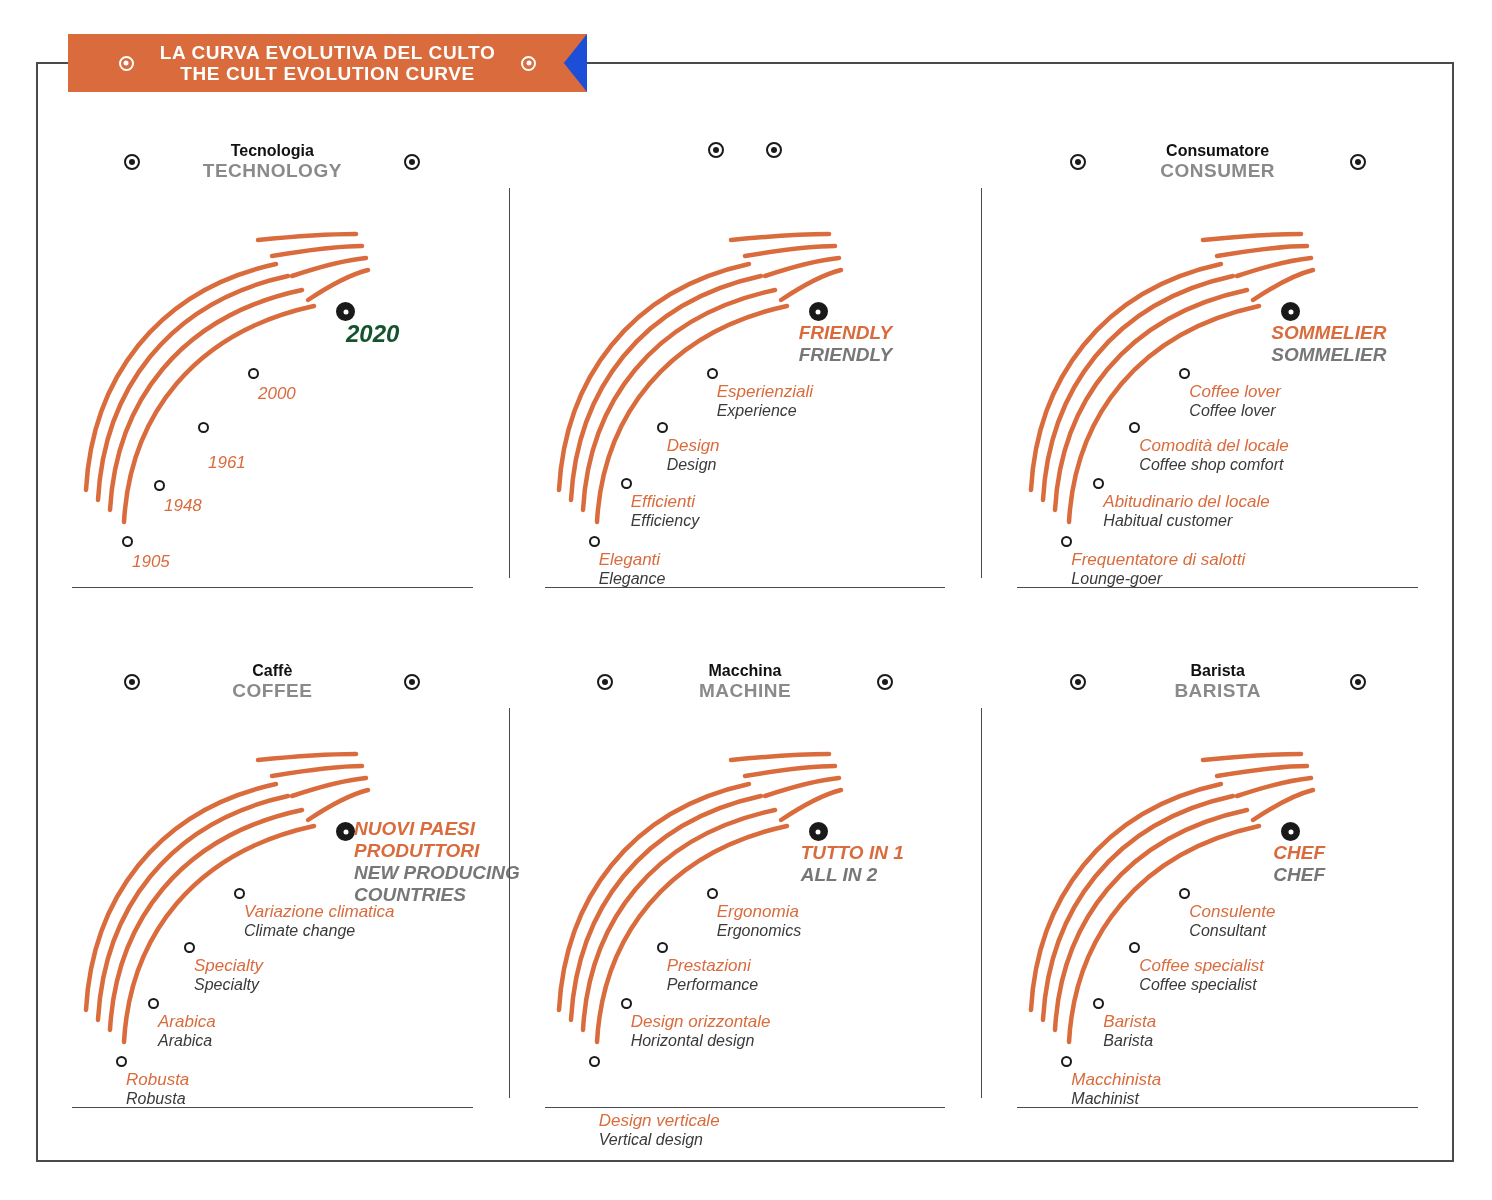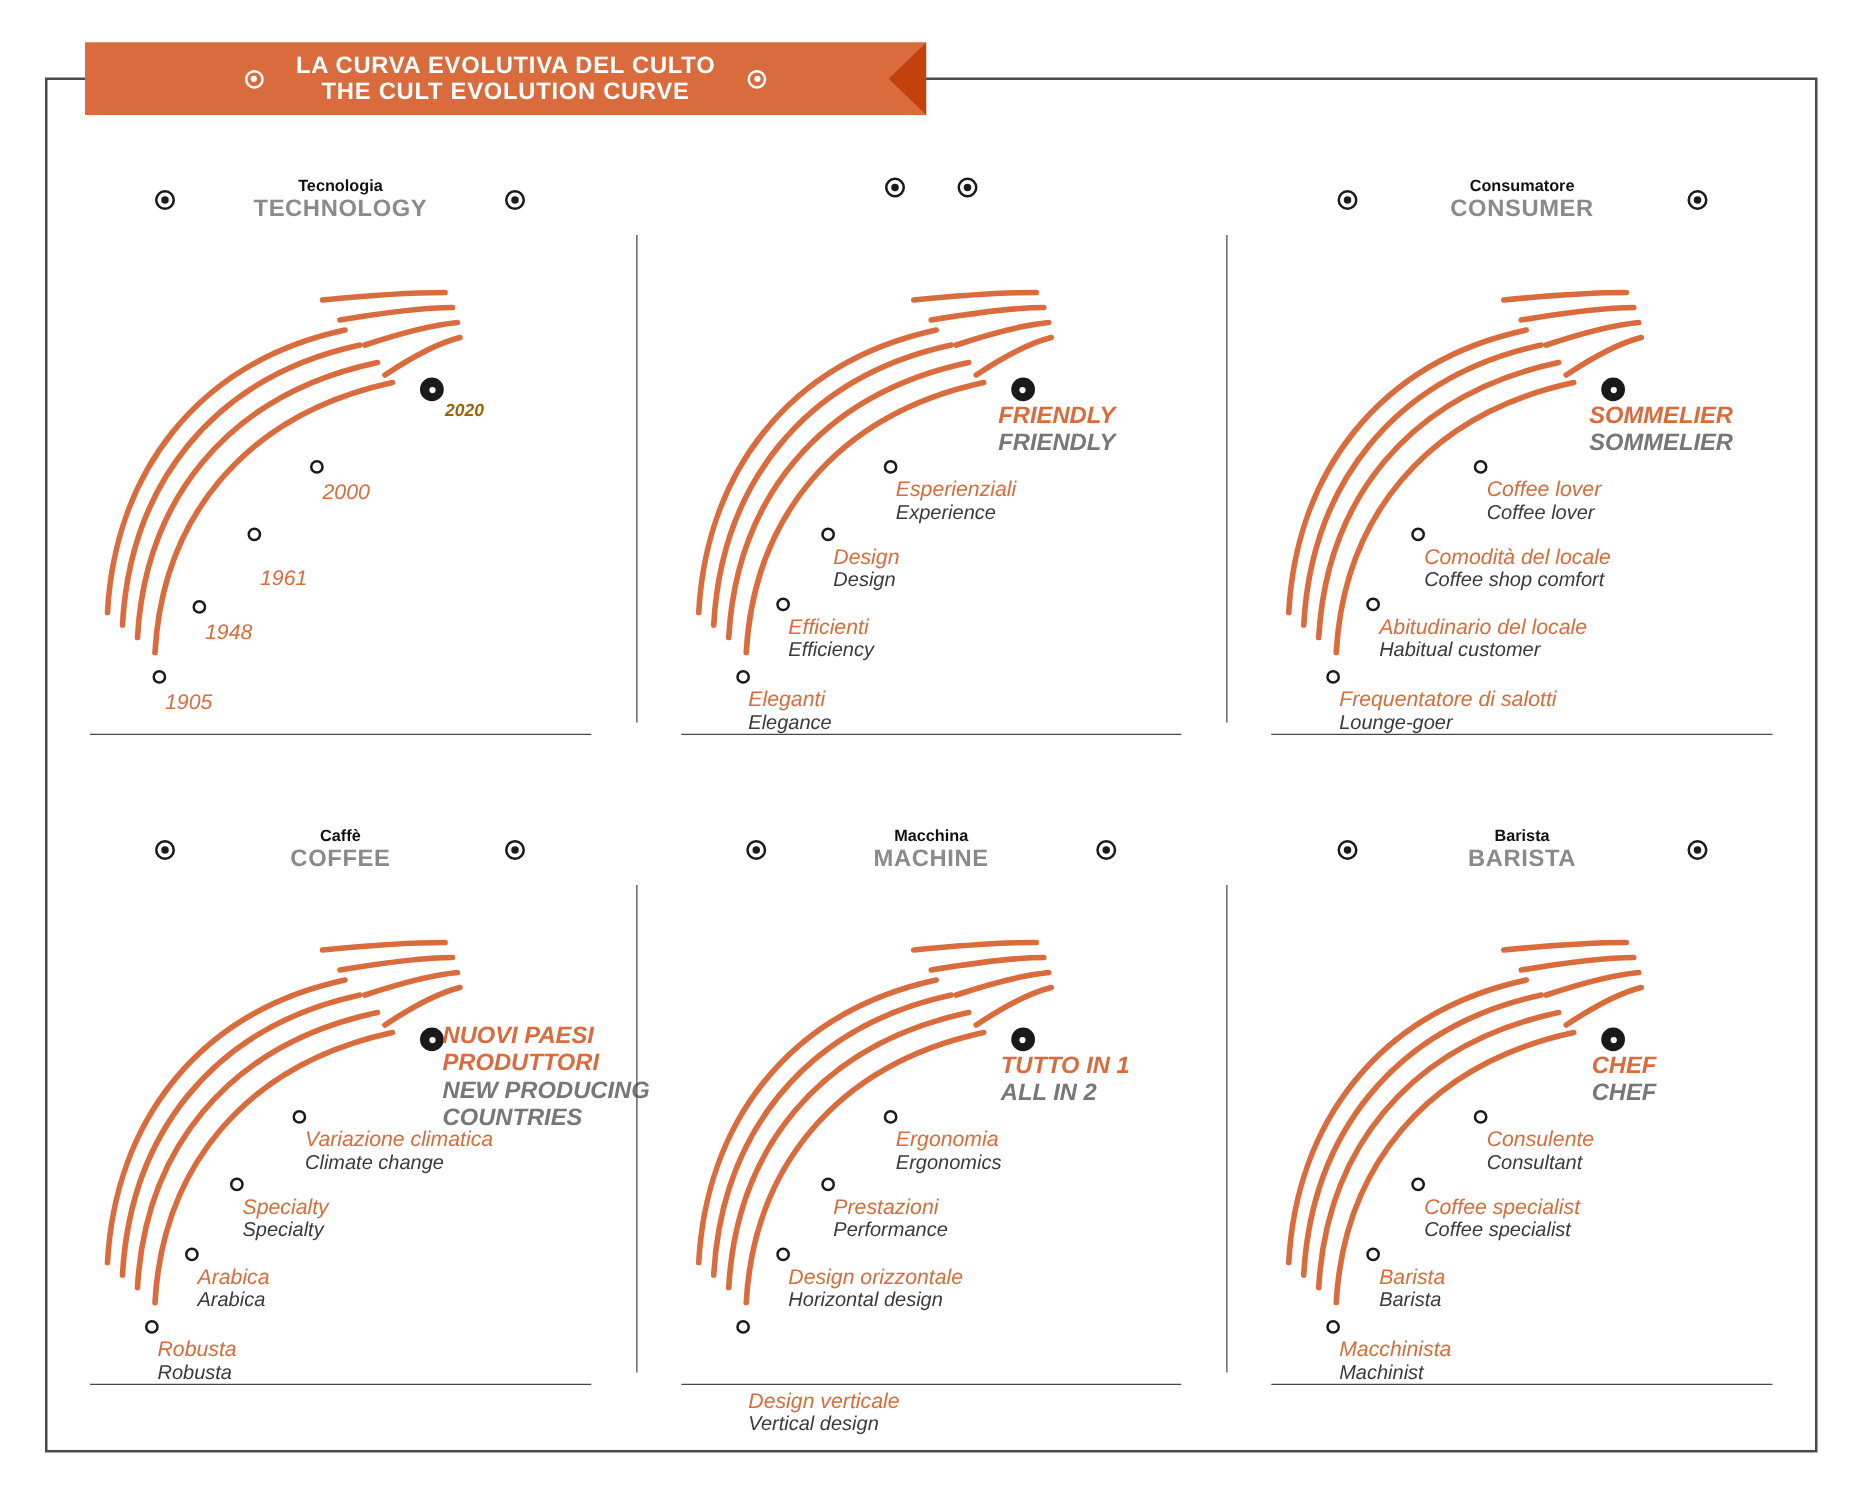--- a/index.html
+++ b/index.html
@@ -21,23 +21,23 @@
     width: 1418px;
     height: 1100px;
     border: 2px solid #4a4a4a;
     box-sizing: border-box;
   }
   
   .banner {
     position: absolute;
     left: 68px;
     top: 34px;
-    width: 673px;
+    width: 519px;
     height: 58px;
-    background: #c2410c;
+    background: #1d4ed8;
     color: #ffffff;
     z-index: 5;
   }
   .banner-shape {
     position: absolute;
     left: 0; top: 0;
     width: 100%; height: 100%;
   }
   .banner-inner {
     position: relative;
@@ -140,21 +140,21 @@
     background: #1a1a1a;
     border-radius: 50%;
     transform: translate(-50%, -50%);
   }
   .head-text {
     text-align: center;
     line-height: 1.12;
     min-width: 180px;
   }
   .head-it {
-    font-size: 13px;
+    font-size: 16px;
     font-weight: bold;
     color: #111111;
   }
   .head-en {
     font-size: 19px;
     font-weight: bold;
     color: #8a8a8a;
     letter-spacing: 0.5px;
   }
   .curve-area {
@@ -220,23 +220,22 @@
     font-style: italic;
     color: #d96b3c;
   }
   .node-label.top .en {
     font-weight: bold;
     font-size: 19px;
     font-style: italic;
     color: #777777;
   }
   .node-label.top.year .it {
-    color: #a16207;
-    font-size: 14px;
-    margin-left: 10px;
+    color: #14532d;
+    font-size: 24px;
   }
   .node-label.wrapnarrow {
     white-space: normal;
     width: 180px;
   }
 </style>
 </head>
 <body>
 
 <div class="page-frame"></div>

